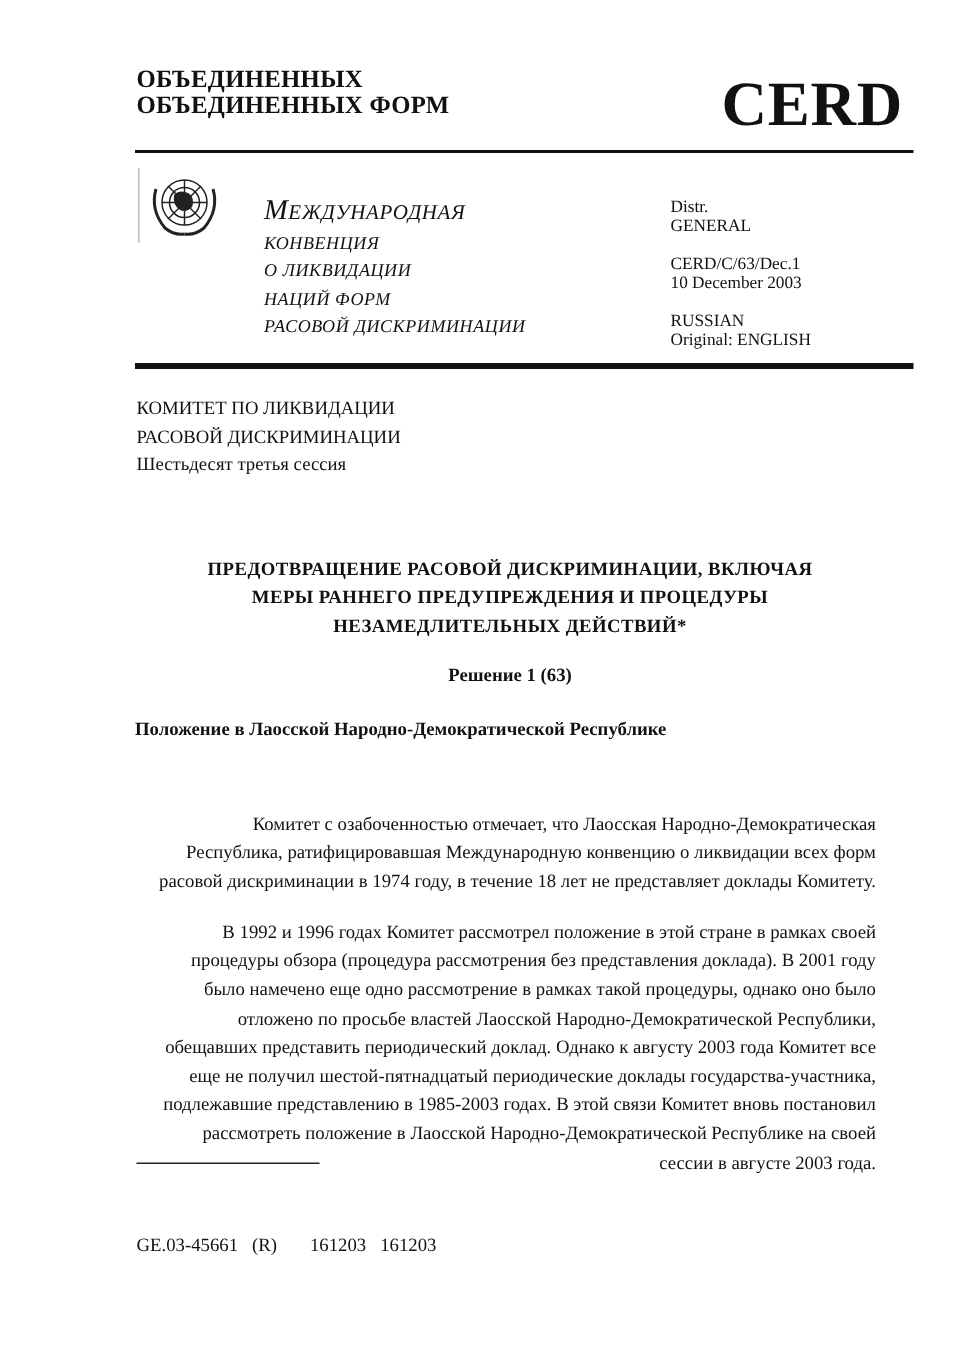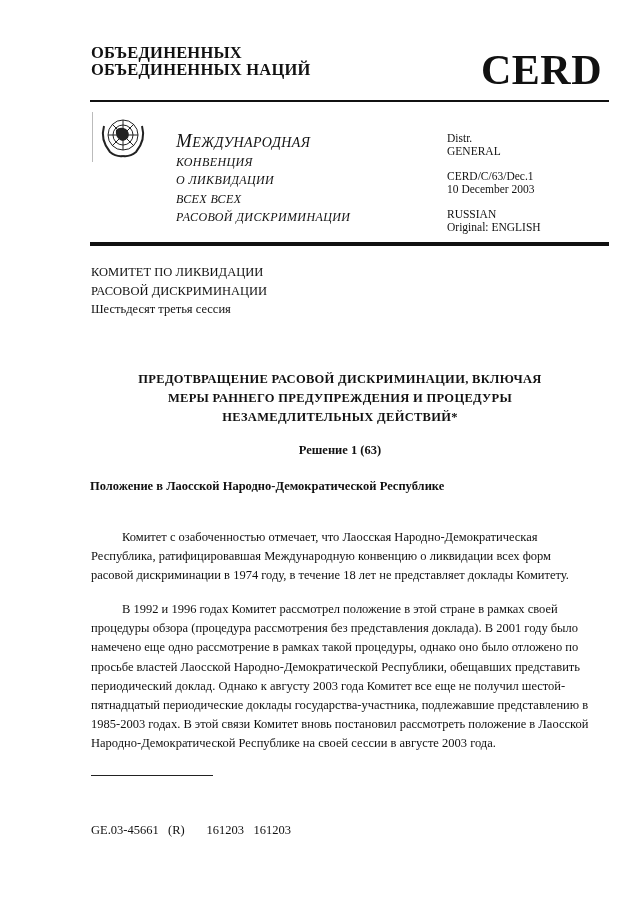--- a/index.html
+++ b/index.html
@@ -17,32 +17,32 @@
     .conv .first { font-size: 14px; }
     .conv .first .cap { font-size: 19px; }
     .distr { left: 447px; top: 132px; font-size: 11.5px; line-height: 12.6px; }
     .distr .gap { height: 13px; }
     .rule-bottom { left: 90px; top: 242px; width: 519px; height: 4px; background: #111; }
     .committee { left: 91px; top: 263px; font-size: 12.5px; line-height: 18.5px; }
     .title { left: 90px; width: 500px; top: 370px; text-align: center; font-weight: bold; font-size: 12.5px; line-height: 19px; letter-spacing: 0.3px; }
     .decision { left: 90px; width: 500px; top: 443px; text-align: center; font-weight: bold; font-size: 12.5px; }
     .subtitle { left: 90px; width: 500px; top: 479px; font-weight: bold; font-size: 12.5px; }
     .para { left: 91px; width: 505px; font-size: 12.5px; line-height: 19.2px; }
-    .para p { margin: 0; text-indent: 31px; }
+    .para p { margin: 12px; text-indent: 31px; text-align: right; }
     .p1 { top: 528px; }
     .p2 { top: 600px; }
     .fn-rule { left: 91px; top: 775px; width: 122px; height: 1px; background: #222; }
     .code { left: 91px; top: 823px; font-size: 12.5px; white-space: pre; }
   </style>
 </head>
 <body>
 
 <div class="abs org">
   <div>ОБЪЕДИНЕННЫХ</div>
-  <div>ОБЪЕДИНЕННЫХ НАЦИЙ</div>
+  <div>ОБЪЕДИНЕННЫХ ФОРМ</div>
 </div>
 <div class="abs cerd">CERD</div>
 <div class="abs rule-top"></div>
 
 <div class="abs vline"></div>
 <div class="abs logo">
   <svg width="54" height="50" viewBox="0 0 54 50">
     <g fill="none" stroke="#222" stroke-width="1">
       <circle cx="27" cy="23" r="15"></circle>
       <circle cx="27" cy="23" r="10"></circle>
@@ -55,21 +55,21 @@
       <path d="M46 14 Q50 28 40 40 Q34 45 27 44" stroke-width="2"></path>
     </g>
     <path d="M20 18 Q24 14 30 17 Q34 20 32 26 Q28 30 24 28 Q19 25 20 18Z" fill="#222"></path>
   </svg>
 </div>
 
 <div class="abs conv">
   <div class="first"><span class="cap">М</span><span>ЕЖДУНАРОДНАЯ</span></div>
   <div>КОНВЕНЦИЯ</div>
   <div>О ЛИКВИДАЦИИ</div>
-  <div>ВСЕХ ВСЕХ</div>
+  <div>НАЦИЙ ФОРМ</div>
   <div>РАСОВОЙ ДИСКРИМИНАЦИИ</div>
 </div>
 
 <div class="abs distr">
   <div>Distr.</div>
   <div>GENERAL</div>
   <div class="gap"></div>
   <div>CERD/C/63/Dec.1</div>
   <div>10 December 2003</div>
   <div class="gap"></div>

